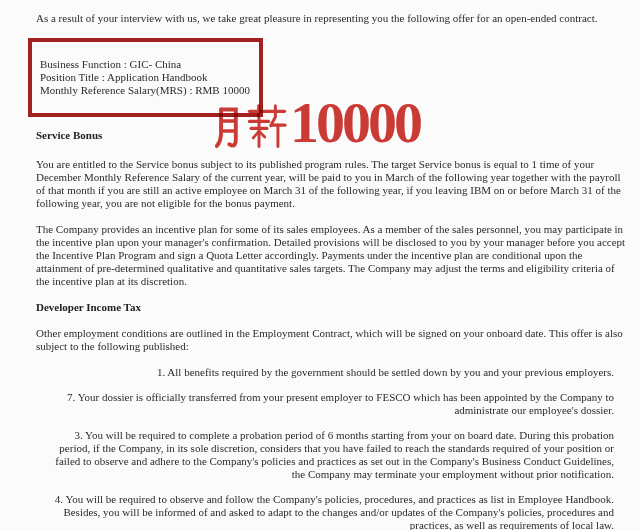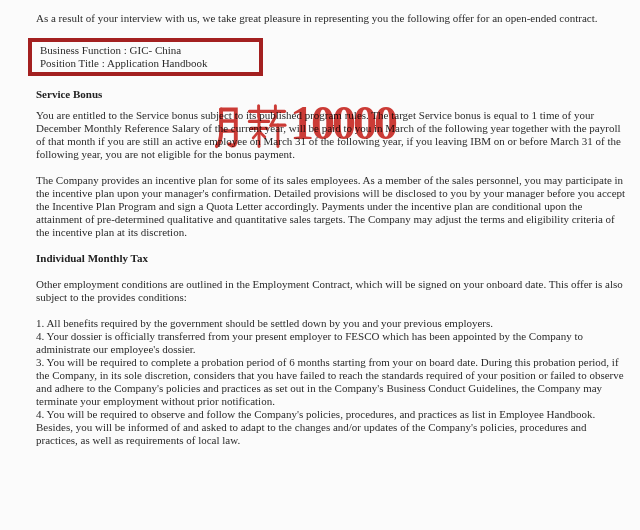--- a/index.html
+++ b/index.html
@@ -21,31 +21,31 @@
     line-height: 13px;
   }
   .page p { margin: 0 0 13px 0; }
   h3 {
     font-size: 11px;
     line-height: 13px;
     margin: 0 0 13px 0;
     font-weight: bold;
     color: #222;
   }
-  h3.tight { margin-bottom: 8px; }
+  h3.tight { margin-bottom: 16px; }
   .offer-box {
     box-sizing: border-box;
     width: 235px;
     border: 4px solid #a32020;
-    padding: 2px 8px;
+    padding: 16px 8px;
     margin: 0 0 12px -8px;
     line-height: 13px;
   }
   .conditions { margin: 0; }
-  .cond { margin: 0; line-height: 13px; }
+  .cond { margin: 12px; line-height: 13px; text-align: right; }
   .watermark {
     position: absolute;
     left: 210px;
     top: 94px;
     width: 250px;
     height: 62px;
     color: #c9211b;
     mix-blend-mode: multiply;
     opacity: 0.88;
     pointer-events: none;
@@ -58,50 +58,51 @@
     stroke: #c9211b;
     fill: none;
     stroke-linecap: round;
   }
   .wm-digits {
     position: absolute;
     left: 80px;
     top: -6px;
     font-family: "Liberation Serif", serif;
     font-weight: bold;
-    font-size: 48px;
+    font-size: 58px;
     line-height: 70px;
     letter-spacing: -3px;
     white-space: nowrap;
   }
 </style>
 </head>
 <body>
 
 <div class="page">
 
   <p>As a result of your interview with us, we take great pleasure in representing you the following offer for an open-ended contract.</p>
 
   <div class="offer-box">
     <div>Business Function : GIC- China</div>
     <div>Position Title : Application Handbook</div>
+    <div>Monthly Reference Salary(MRS) : RMB 10000</div>
   </div>
 
   <h3 class="tight">Service Bonus</h3>
   <p>You are entitled to the Service bonus subject to its published program rules. The target Service bonus is equal to 1 time of your December Monthly Reference Salary of the current year, will be paid to you in March of the following year together with the payroll of that month if you are still an active employee on March 31 of the following year, if you leaving IBM on or before March 31 of the following year, you are not eligible for the bonus payment.</p>
 
   <p>The Company provides an incentive plan for some of its sales employees. As a member of the sales personnel, you may participate in the incentive plan upon your manager's confirmation. Detailed provisions will be disclosed to you by your manager before you accept the Incentive Plan Program and sign a Quota Letter accordingly. Payments under the incentive plan are conditional upon the attainment of pre-determined qualitative and quantitative sales targets. The Company may adjust the terms and eligibility criteria of the incentive plan at its discretion.</p>
 
-  <h3>Individual Monthly Tax</h3>
+  <h3>Developer Income Tax</h3>
 
-  <p>Other employment conditions are outlined in the Employment Contract, which will be signed on your onboard date. This offer is also subject to the provides conditions:</p>
+  <p>Other employment conditions are outlined in the Employment Contract, which will be signed on your onboard date. This offer is also subject to the following published:</p>
 
   <div class="conditions">
     <div class="cond">1. All benefits required by the government should be settled down by you and your previous employers.</div>
-    <div class="cond">4. Your dossier is officially transferred from your present employer to FESCO which has been appointed by the Company to administrate our employee's dossier.</div>
+    <div class="cond">7. Your dossier is officially transferred from your present employer to FESCO which has been appointed by the Company to administrate our employee's dossier.</div>
     <div class="cond">3. You will be required to complete a probation period of 6 months starting from your on board date. During this probation period, if the Company, in its sole discretion, considers that you have failed to reach the standards required of your position or failed to observe and adhere to the Company's policies and practices as set out in the Company's Business Conduct Guidelines, the Company may terminate your employment without prior notification.</div>
     <div class="cond">4. You will be required to observe and follow the Company's policies, procedures, and practices as list in Employee Handbook. Besides, you will be informed of and asked to adapt to the changes and/or updates of the Company's policies, procedures and practices, as well as requirements of local law.</div>
   </div>
 
   <div class="watermark">
     <span class="wm-glyph wm-yue">
       <svg viewBox="0 0 60 100" preserveAspectRatio="none">
         <path d="M14 8 H48 V76 Q48 90 39 90 L33 87" stroke-width="9"></path>
         <path d="M14 8 V60 Q14 80 4 91" stroke-width="9"></path>
         <line x1="17" y1="34" x2="45" y2="34" stroke-width="8"></line>

